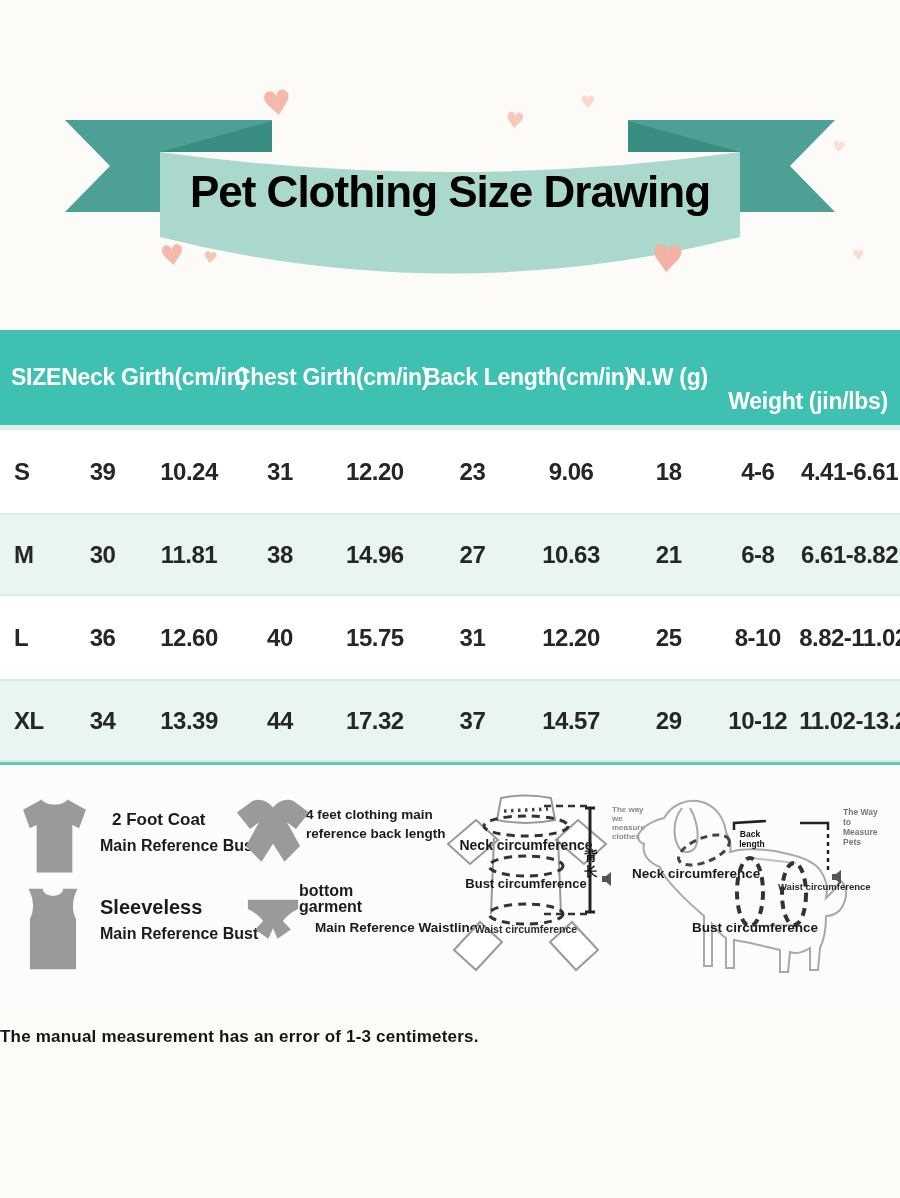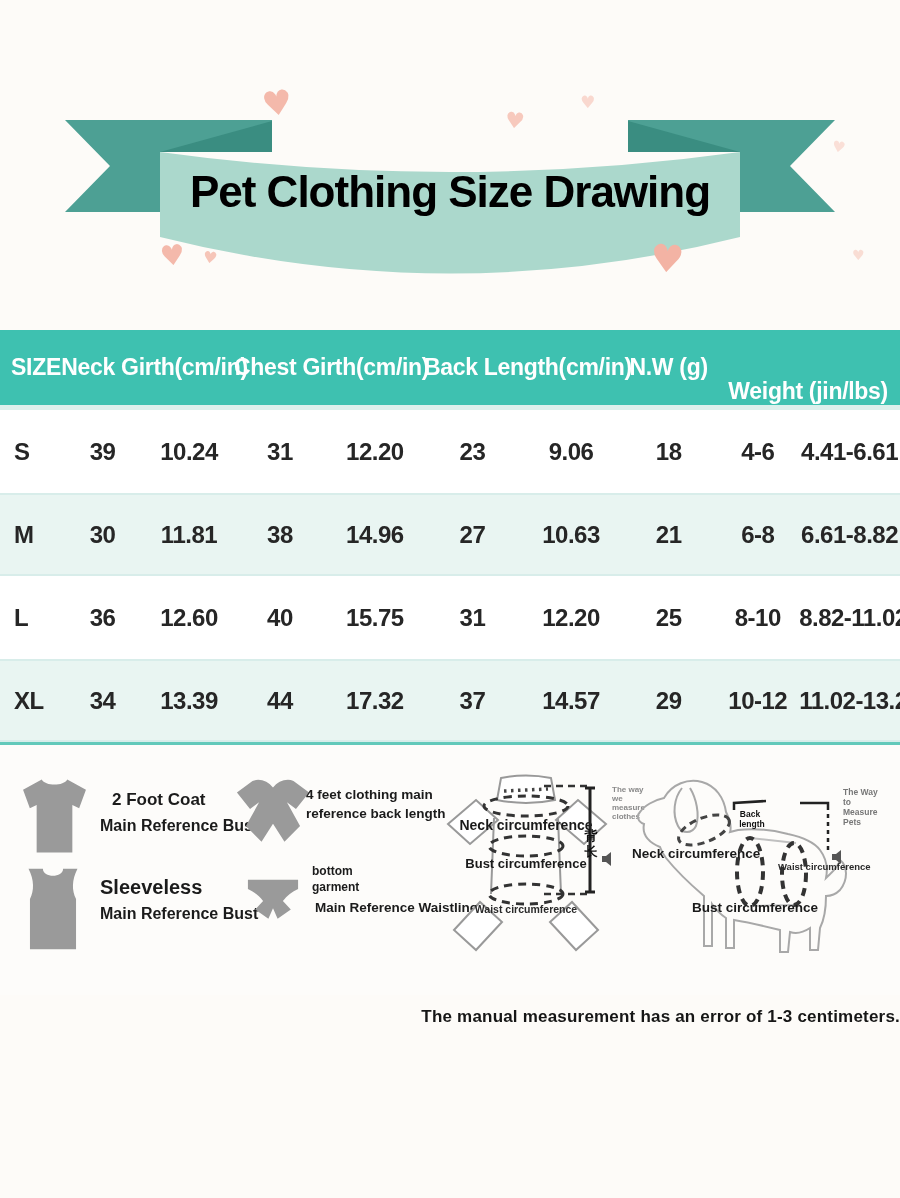--- a/index.html
+++ b/index.html
@@ -19,21 +19,21 @@
   }
   .heart { position:absolute; font-family:"DejaVu Sans", sans-serif; line-height:1; }
   
   .size-table { width:900px; }
   .tgrid {
     display:grid;
     grid-template-columns:6.8% 9.2% 10% 10.2% 10.9% 10.8% 11.1% 10.6% 9.2% 11.2%;
     align-items:center;
   }
   .thead {
-    height:80px; background:#3ec1b0; color:#fff; font-weight:bold;
+    height:100px; background:#3ec1b0; color:#fff; font-weight:bold;
     font-size:23px; letter-spacing:-0.3px; border-bottom:5px solid #dcf0ec;
   }
   .th { text-align:center; white-space:nowrap; }
   .th.first { text-align:left; padding-left:11px; grid-column:1; }
   .th.neck  { grid-column:2 / span 2; }
   .th.chest { grid-column:4 / span 2; }
   .th.back  { grid-column:6 / span 2; }
   .th.nw    { grid-column:8; }
   .th.wgt   { grid-column:9 / span 2;margin-top:48px; }
   .trow { height:83px; font-size:24px; font-weight:bold; color:#262626; letter-spacing:-0.5px; }
@@ -42,21 +42,21 @@
   .row-white { background:#ffffff; }
   .row-mint  { background:#e9f5f2; border-top:2px solid #d8edea; border-bottom:2px solid #d8edea; }
   .table-endline { height:3px; background:#62c9ba; }
   
   .diagrams { position:relative; width:900px; height:250px; background:#fdfcfa; }
   .diagrams .abs { position:absolute; }
   .lbl { color:#1b1b1b; font-weight:bold; white-space:nowrap; }
   .tinynote { font-size:8px; line-height:9px; font-weight:bold; color:#8a8a8a; }
   
   .footer-note {
-    padding-top:12px; text-align:right; font-size:17px; font-weight:bold;
+    padding-top:12px; text-align:left; font-size:17px; font-weight:bold;
     color:#161616; letter-spacing:0.2px;
   }
 </style>
 </head>
 <body>
 
 <div class="page">
 
   <div class="banner">
     <svg width="900" height="330" viewBox="0 0 900 330">
@@ -158,21 +158,21 @@
     <svg class="abs" style="left:232px; top:30px;" width="82" height="76" viewBox="0 0 100 92">
       <path d="M50,15 C44,7 33,3 25,7 L6,21 L22,41 L33,33 L17,62 L36,81 L50,59 L64,81 L83,62 L67,33 L78,41 L94,21 L75,7 C67,3 56,7 50,15 Z" fill="#9a9a9a"></path>
     </svg>
     <div class="abs lbl" style="left:306px; top:40px; font-size:13.5px; line-height:19px;">
       <div>4 feet clothing main</div>
       <div>reference back length</div>
     </div>
     <svg class="abs" style="left:240px; top:124px;" width="66" height="60" viewBox="0 0 100 70">
       <path d="M12,6 L88,6 L88,20 C79,24 71,30 65,38 L77,51 L57,65 L50,49 L43,65 L23,51 L35,38 C29,30 21,24 12,20 Z" fill="#9a9a9a"></path>
     </svg>
-    <div class="abs lbl" style="left:312px; top:118px; font-size:12px; line-height:16px;">
+    <div class="abs lbl" style="left:299px; top:118px; font-size:16px; line-height:16px;">
       <div>bottom</div>
       <div>garment</div>
     </div>
     <div class="abs lbl" style="left:315px; top:155px; font-size:13.5px;">Main Reference Waistline</div>
 
     <svg class="abs" style="left:440px; top:27px;" width="175" height="185" viewBox="0 0 175 185">
       <polygon points="8,52 36,28 58,48 30,72" fill="#ffffff" stroke="#999" stroke-width="2"></polygon>
       <polygon points="166,52 138,28 116,48 144,72" fill="#ffffff" stroke="#999" stroke-width="2"></polygon>
       <polygon points="14,158 40,130 62,150 36,178" fill="#ffffff" stroke="#999" stroke-width="2"></polygon>
       <polygon points="158,158 132,130 110,150 136,178" fill="#ffffff" stroke="#999" stroke-width="2"></polygon>

